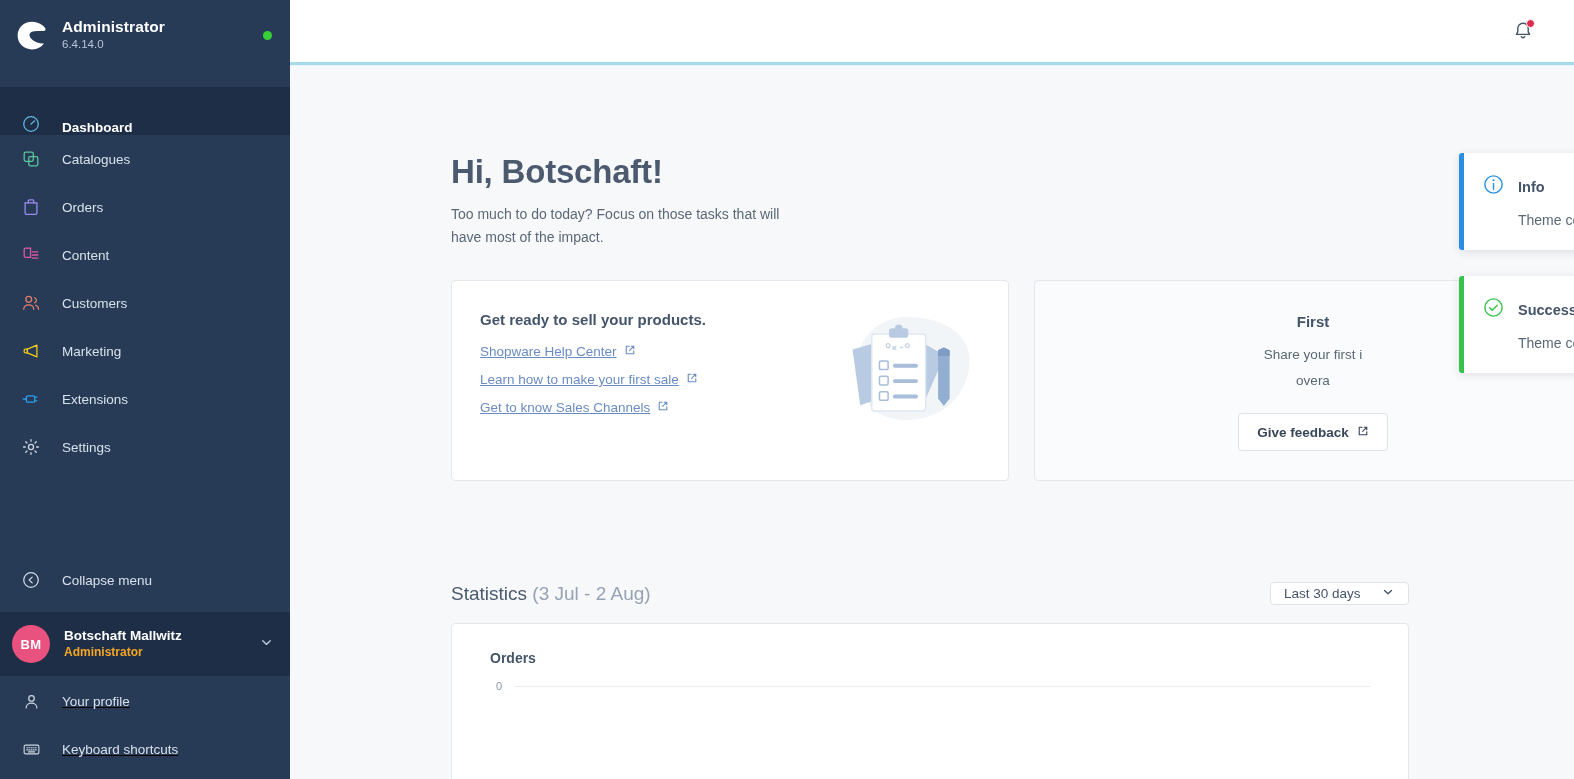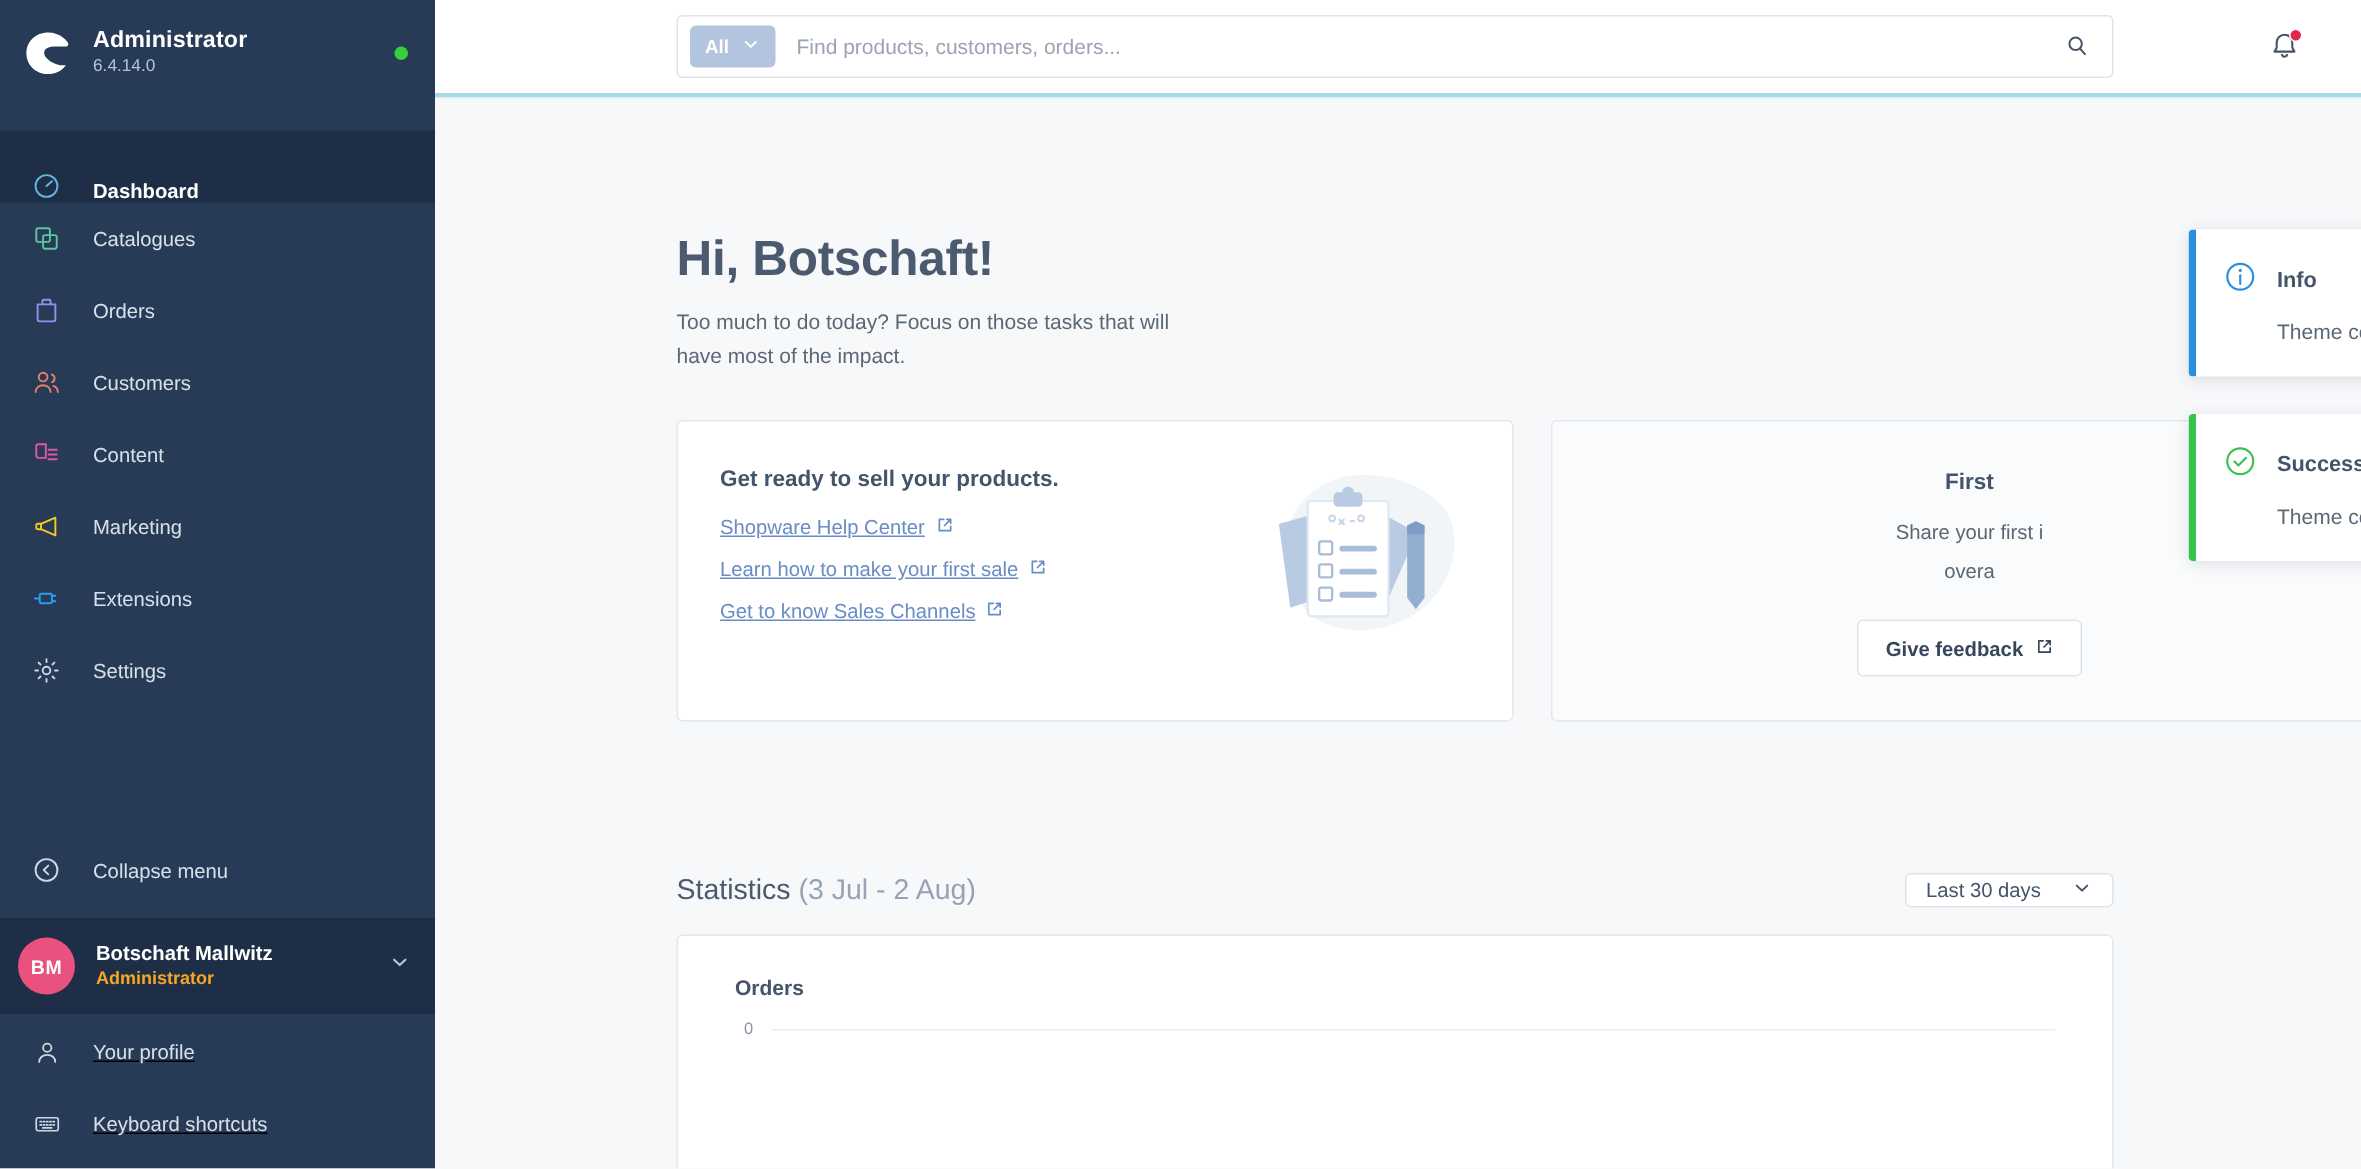--- a/index.html
+++ b/index.html
@@ -209,37 +209,37 @@
           <svg viewBox="0 0 22 22" width="20" height="20" fill="none" stroke="#9a8df0" stroke-width="1.4">
             <path d="M4.5 6.5h13v11a1.5 1.5 0 0 1-1.5 1.5H6a1.5 1.5 0 0 1-1.5-1.5z"></path>
             <path d="M8 6.5V4.2c0-.6.5-1.1 1.1-1.1h3.8c.6 0 1.1.5 1.1 1.1V6.5" stroke-linecap="round"></path>
           </svg>
         </span>
         <span class="ni-label">Orders</span>
       </div>
 
       <div class="nav-item">
         <span class="ni-icon">
+          <svg viewBox="0 0 22 22" width="20" height="20" fill="none" stroke="#e256a6" stroke-width="1.4">
+            <path d="M10.5 3.5H5a1.5 1.5 0 0 0-1.5 1.5v7A1.5 1.5 0 0 0 5 13.5h5.5z"></path>
+            <path d="M12.5 7.5h6M12.5 11h6M12.5 14.5h6" stroke-linecap="round"></path>
+          </svg>
+        </span>
+        <span class="ni-label">Content</span>
+      </div>
+
+      <div class="nav-item">
+        <span class="ni-icon">
           <svg viewBox="0 0 22 22" width="20" height="20" fill="none" stroke="#e97f6b" stroke-width="1.4">
             <circle cx="8.5" cy="7" r="3.2"></circle>
               <path d="M3 18c0-3 2.5-5 5.5-5s5.5 2 5.5 5" stroke-linecap="round"></path>
             <path d="M15 5.2a3 3 0 0 1 0 5.6M16 13.5c2 .7 3.3 2.4 3.3 4.5" stroke-linecap="round"></path>
           </svg>
         </span>
         <span class="ni-label">Customers</span>
-      </div>
-
-      <div class="nav-item">
-        <span class="ni-icon">
-          <svg viewBox="0 0 22 22" width="20" height="20" fill="none" stroke="#e256a6" stroke-width="1.4">
-            <path d="M10.5 3.5H5a1.5 1.5 0 0 0-1.5 1.5v7A1.5 1.5 0 0 0 5 13.5h5.5z"></path>
-            <path d="M12.5 7.5h6M12.5 11h6M12.5 14.5h6" stroke-linecap="round"></path>
-          </svg>
-        </span>
-        <span class="ni-label">Content</span>
       </div>
 
       <div class="nav-item">
         <span class="ni-icon">
           <svg viewBox="0 0 22 22" width="20" height="20" fill="none" stroke="#f2cb1d" stroke-width="1.4">
             <path d="M17.5 4.5L7 9v4l10.5 4.5z" stroke-linejoin="round"></path>
             <path d="M7 9H4.8A1.3 1.3 0 0 0 3.5 10.3v1.4A1.3 1.3 0 0 0 4.8 13H7z"></path>
           </svg>
         </span>
         <span class="ni-label">Marketing</span>
@@ -309,37 +309,20 @@
           </svg>
         </span>
         <span class="ni-label">Keyboard shortcuts</span>
       </div>
     </div>
   </aside>
 
   <section class="main">
 
     <header class="topbar">
-      <div class="search-wrap">
-        <span class="all-pill">
-          <span>All</span>
-          <span>
-            <svg viewBox="0 0 16 16" width="13" height="13" fill="none" stroke="#fff" stroke-width="1.8">
-              <path d="M4 6.2L8 10l4-3.8" stroke-linecap="round" stroke-linejoin="round"></path>
-            </svg>
-          </span>
-        </span>
-        <input class="search-input" type="text" placeholder="Find products, customers, orders..." style="">
-        <span class="search-btn">
-          <svg viewBox="0 0 20 20" width="18" height="18" fill="none" stroke="#44546a" stroke-width="1.5">
-            <circle cx="8.6" cy="8" r="4.6"></circle>
-              <path d="M11.9 11.6l3.6 4" stroke-linecap="round"></path>
-          </svg>
-        </span>
-      </div>
 
       <span class="bell">
         <svg viewBox="0 0 22 22" width="22" height="22" fill="none" stroke="#44546a" stroke-width="1.4">
           <path d="M11 3.2a5.2 5.2 0 0 0-5.2 5.2v3.4l-1.4 2.6h13.2l-1.4-2.6V8.4A5.2 5.2 0 0 0 11 3.2z" stroke-linejoin="round"></path>
           <path d="M9.3 16.6a1.8 1.8 0 0 0 3.4 0" stroke-linecap="round"></path>
         </svg>
         <span class="bell-dot"></span>
       </span>
     </header>
 

